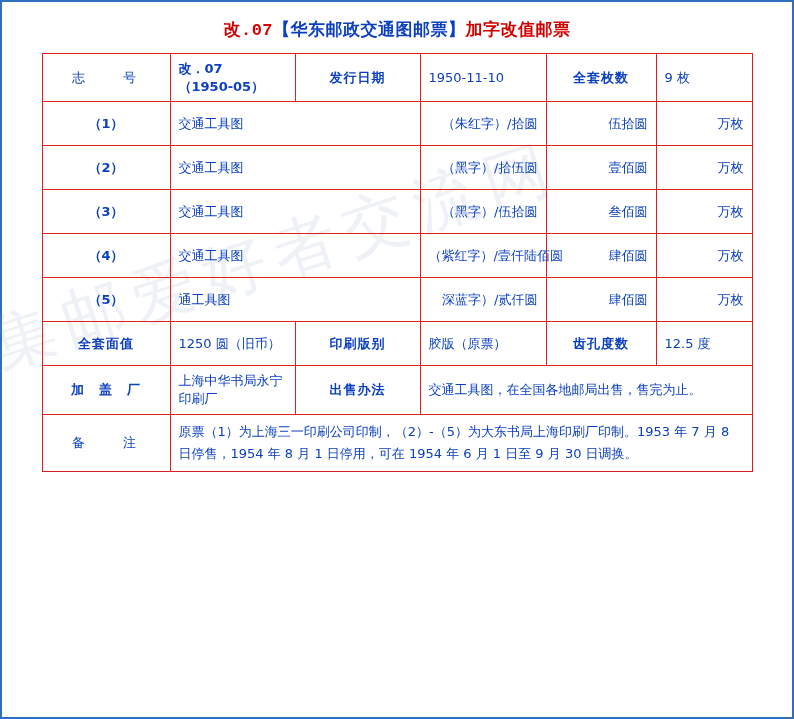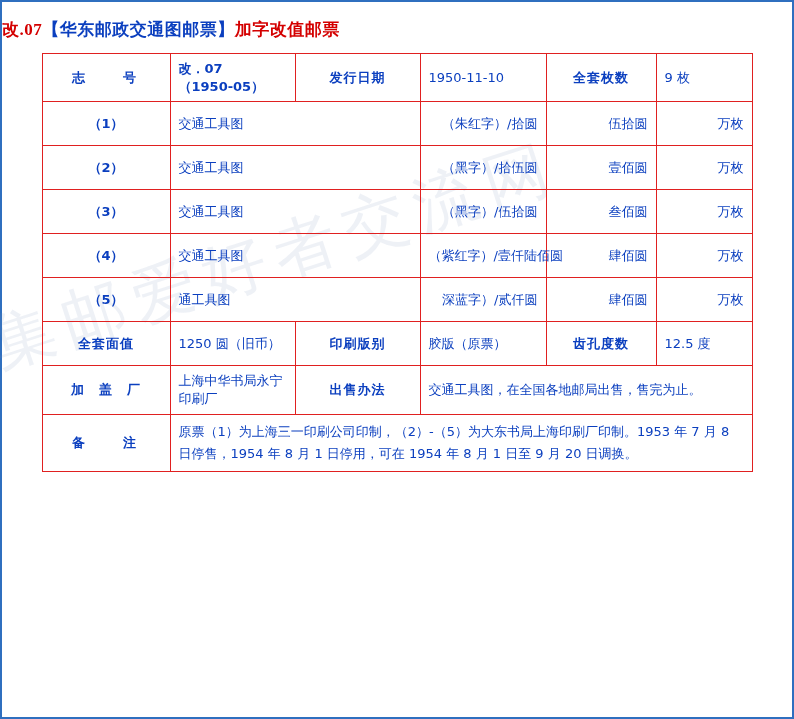--- a/index.html
+++ b/index.html
@@ -36,28 +36,28 @@
     letter-spacing: 10px;
     transform: rotate(-18deg);
     pointer-events: none;
     user-select: none;
     white-space: nowrap;
     z-index: 0;
   }
   .title {
     position: relative;
     z-index: 2;
-    text-align: left;
+    text-align: center;
     font-size: 17px;
     font-weight: bold;
     color: #d40000;
     padding-top: 16px;
     padding-bottom: 12px;
     letter-spacing: 0.5px;
-    font-family: Liberation Serif, serif;
+    font-family: Liberation Mono, monospace;
   }
   .title .blue {
     color: #0b3fbf;
   }
   table.stamp {
     position: relative;
     z-index: 2;
     border-collapse: collapse;
     width: 710px;
     margin: 0 auto;
@@ -69,21 +69,21 @@
     padding: 6px 8px;
     font-size: 13px;
     color: #0b3fbf;
     vertical-align: middle;
     font-family: "DejaVu Sans", sans-serif;
     height: 44px;
     box-sizing: border-box;
   }
   .lbl {
     color: #d40000;
-    font-weight: bold;
+    font-weight: normal;
     text-align: center;
     letter-spacing: 4px;
   }
   .lbl-narrow {
     color: #d40000;
     font-weight: bold;
     text-align: center;
     letter-spacing: 1px;
   }
   .red-c {
@@ -202,18 +202,18 @@
 
       <tr>
         <td class="lbl-narrow">加　盖　厂</td>
         <td class="blue-l">上海中华书局永宁印刷厂</td>
         <td class="lbl-narrow">出售办法</td>
         <td class="blue-l" colspan="3">交通工具图，在全国各地邮局出售，售完为止。</td>
       </tr>
 
       <tr>
         <td class="lbl">备　　注</td>
-        <td class="blue-l note" colspan="5">原票（1）为上海三一印刷公司印制，（2）-（5）为大东书局上海印刷厂印制。1953 年 7 月 8 日停售，1954 年 8 月 1 日停用，可在 1954 年 8 月 1 日至 9 月 20 日调换。</td>
+        <td class="blue-l note" colspan="5">原票（1）为上海三一印刷公司印制，（2）-（5）为大东书局上海印刷厂印制。1953 年 7 月 8 日停售，1954 年 8 月 1 日停用，可在 1954 年 6 月 1 日至 9 月 30 日调换。</td>
       </tr>
     </tbody>
   </table>
 
 </div>
 
 </body></html>

